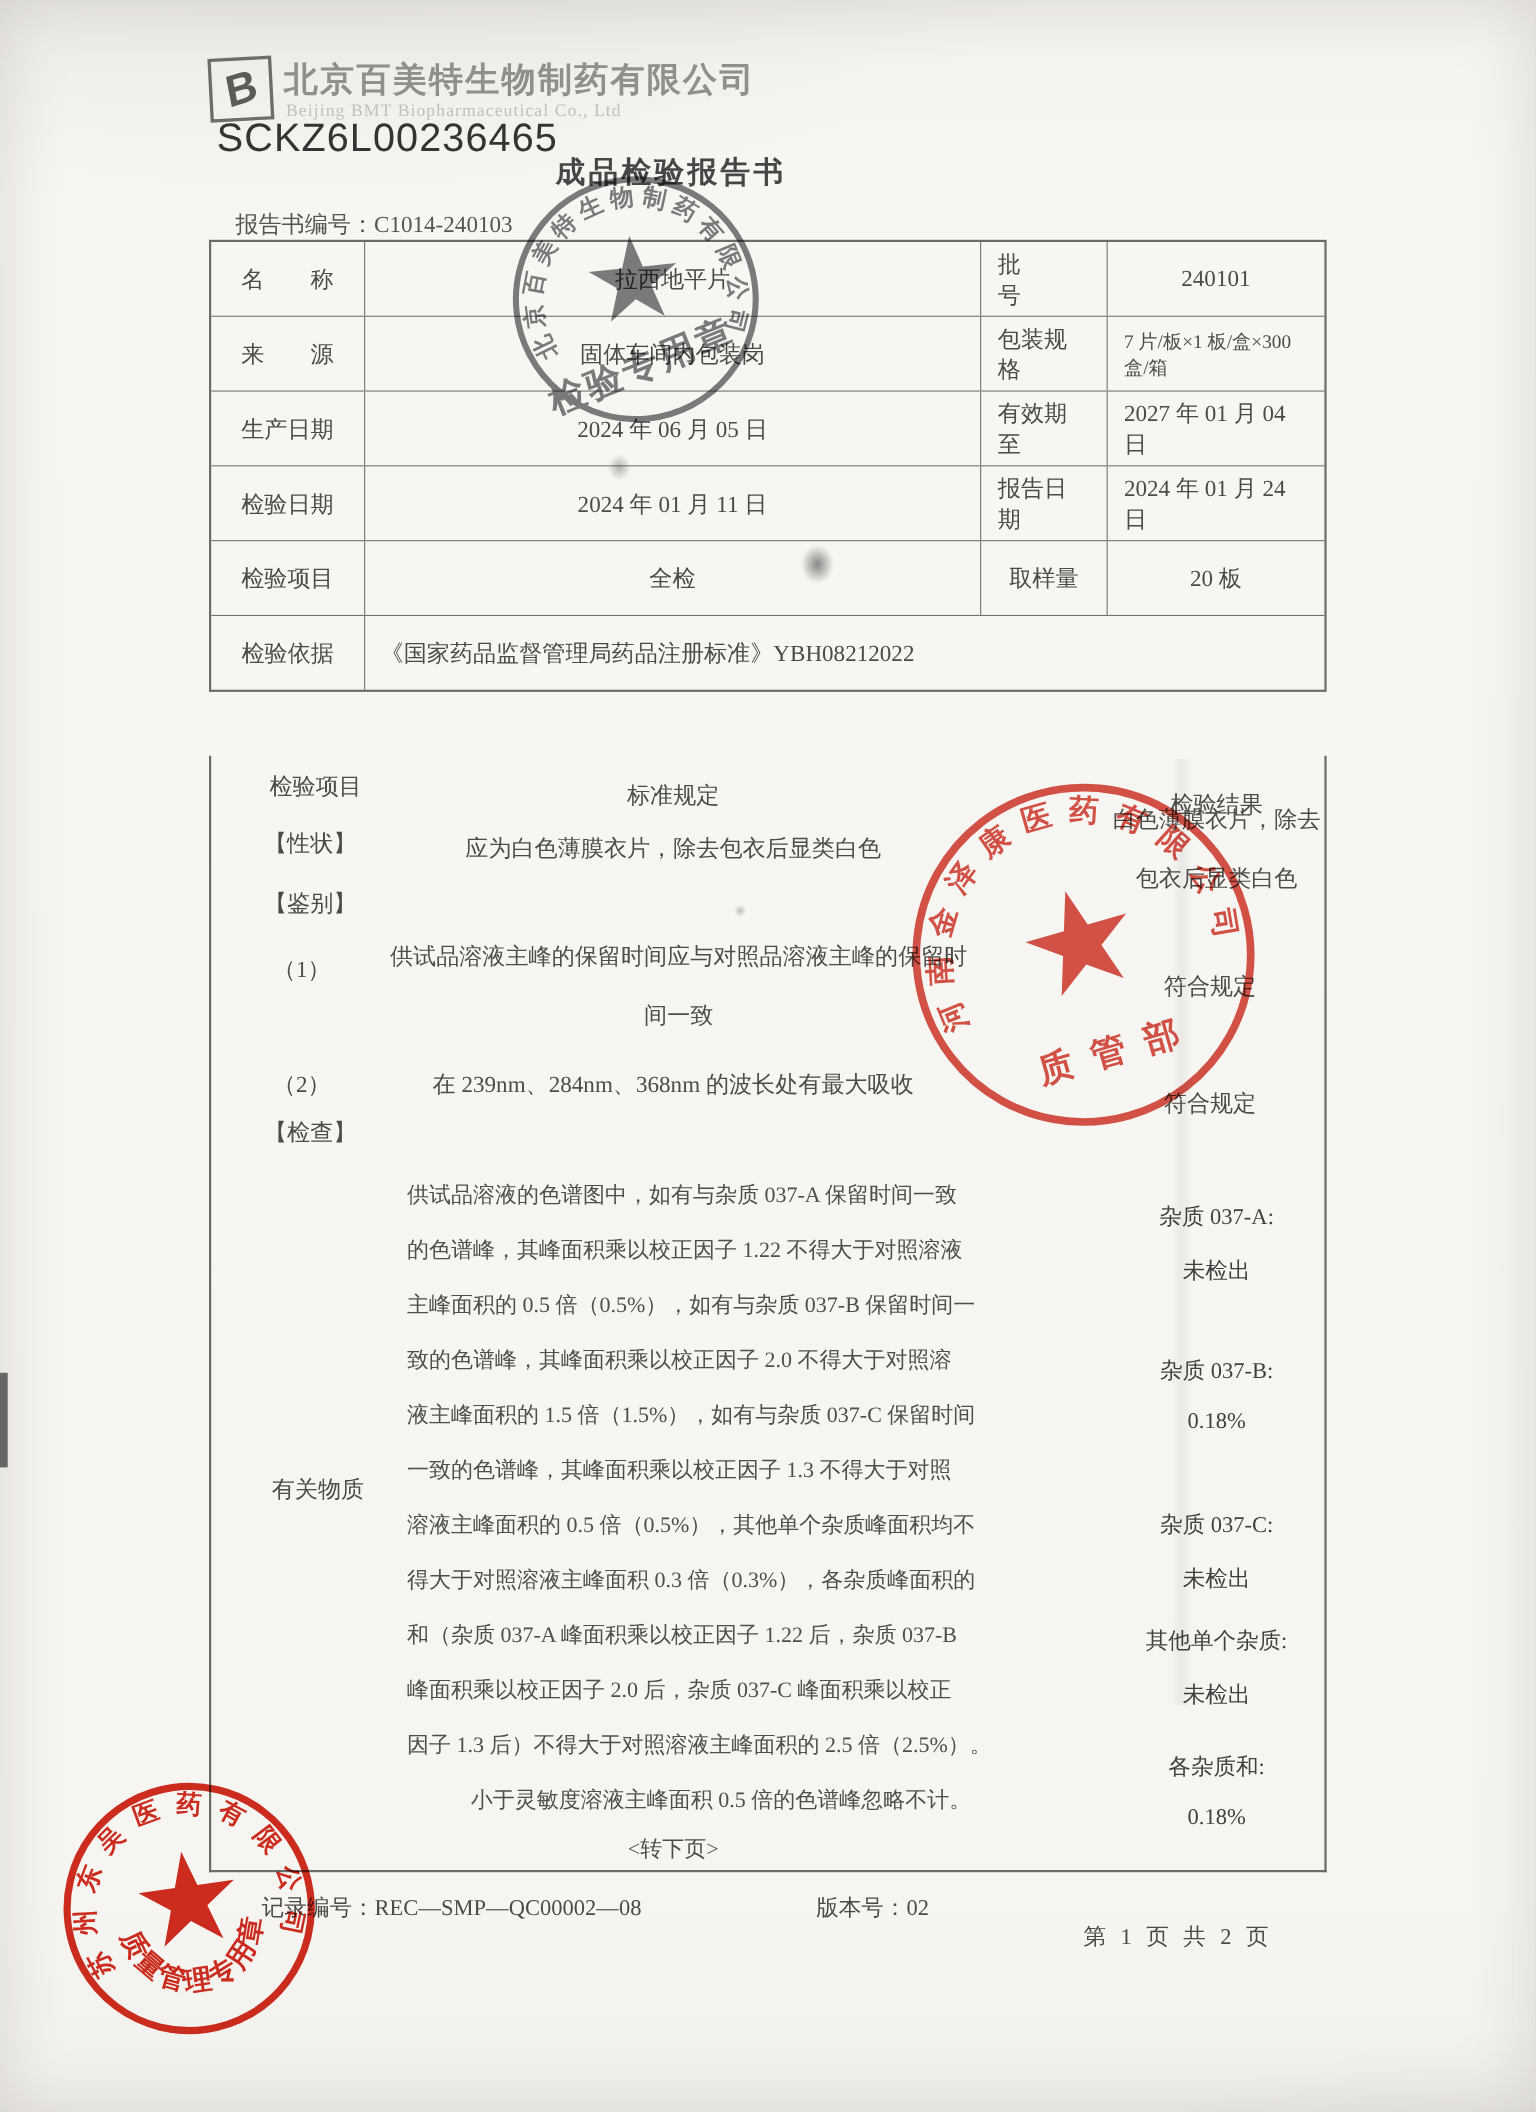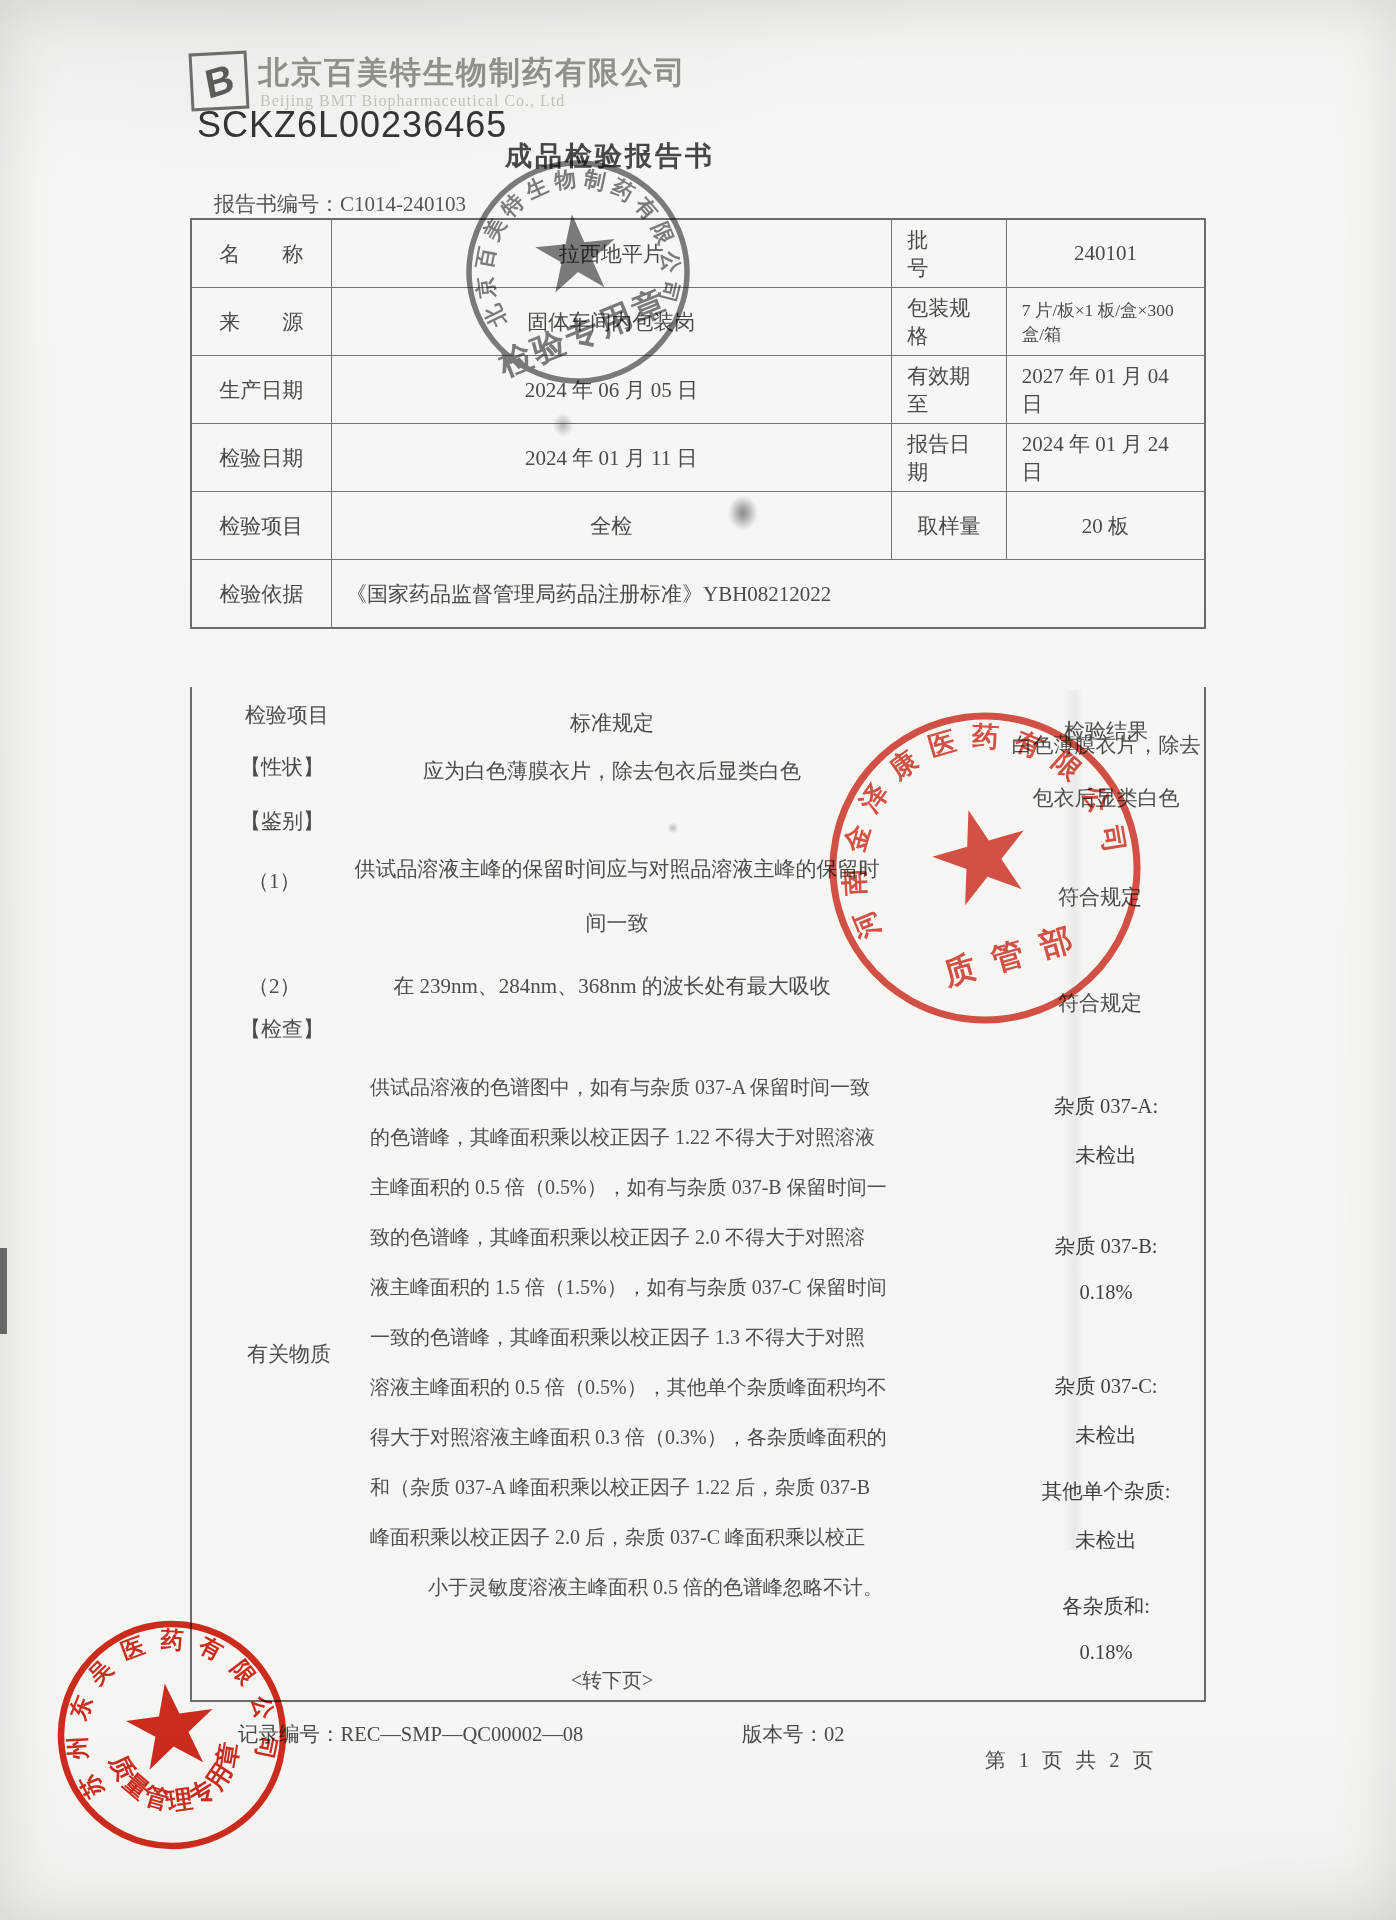--- a/index.html
+++ b/index.html
@@ -150,20 +150,21 @@
       <div class="pline">供试品溶液的色谱图中，如有与杂质 037-A 保留时间一致</div>
       <div class="pline">的色谱峰，其峰面积乘以校正因子 1.22 不得大于对照溶液</div>
       <div class="pline">主峰面积的 0.5 倍（0.5%），如有与杂质 037-B 保留时间一</div>
       <div class="pline">致的色谱峰，其峰面积乘以校正因子 2.0 不得大于对照溶</div>
       <div class="pline">液主峰面积的 1.5 倍（1.5%），如有与杂质 037-C 保留时间</div>
       <div class="pline">一致的色谱峰，其峰面积乘以校正因子 1.3 不得大于对照</div>
       <div class="pline">溶液主峰面积的 0.5 倍（0.5%），其他单个杂质峰面积均不</div>
       <div class="pline">得大于对照溶液主峰面积 0.3 倍（0.3%），各杂质峰面积的</div>
       <div class="pline">和（杂质 037-A 峰面积乘以校正因子 1.22 后，杂质 037-B</div>
       <div class="pline">峰面积乘以校正因子 2.0 后，杂质 037-C 峰面积乘以校正</div>
+      <div class="pline">因子 1.3 后）不得大于对照溶液主峰面积的 2.5 倍（2.5%）。</div>
       <div class="pline indent">小于灵敏度溶液主峰面积 0.5 倍的色谱峰忽略不计。</div>
     </div>
 
     <div class="rres" style="top:405px;">
       <div>杂质 037-A:</div>
       <div class="rv">未检出</div>
     </div>
     <div class="rres" style="top:545px;">
       <div>杂质 037-B:</div>
       <div class="rv">0.18%</div>

